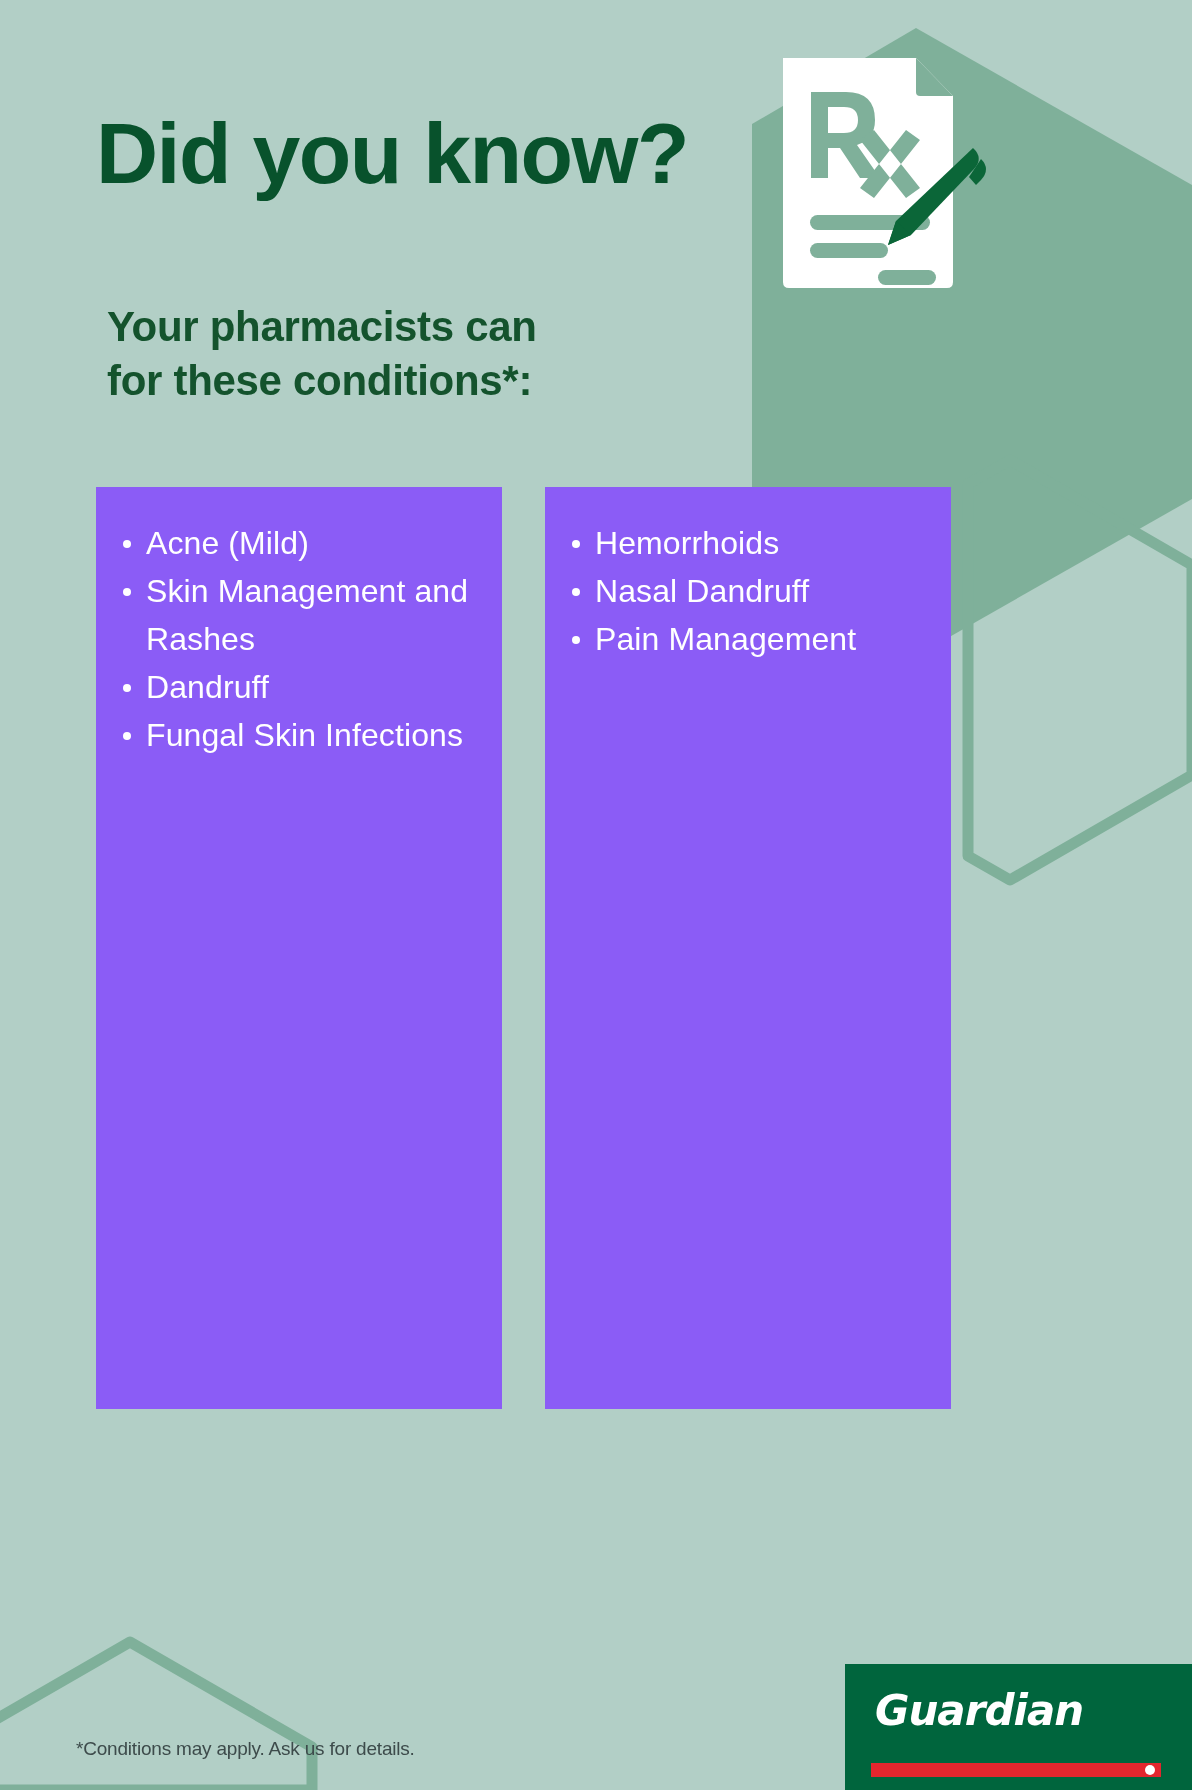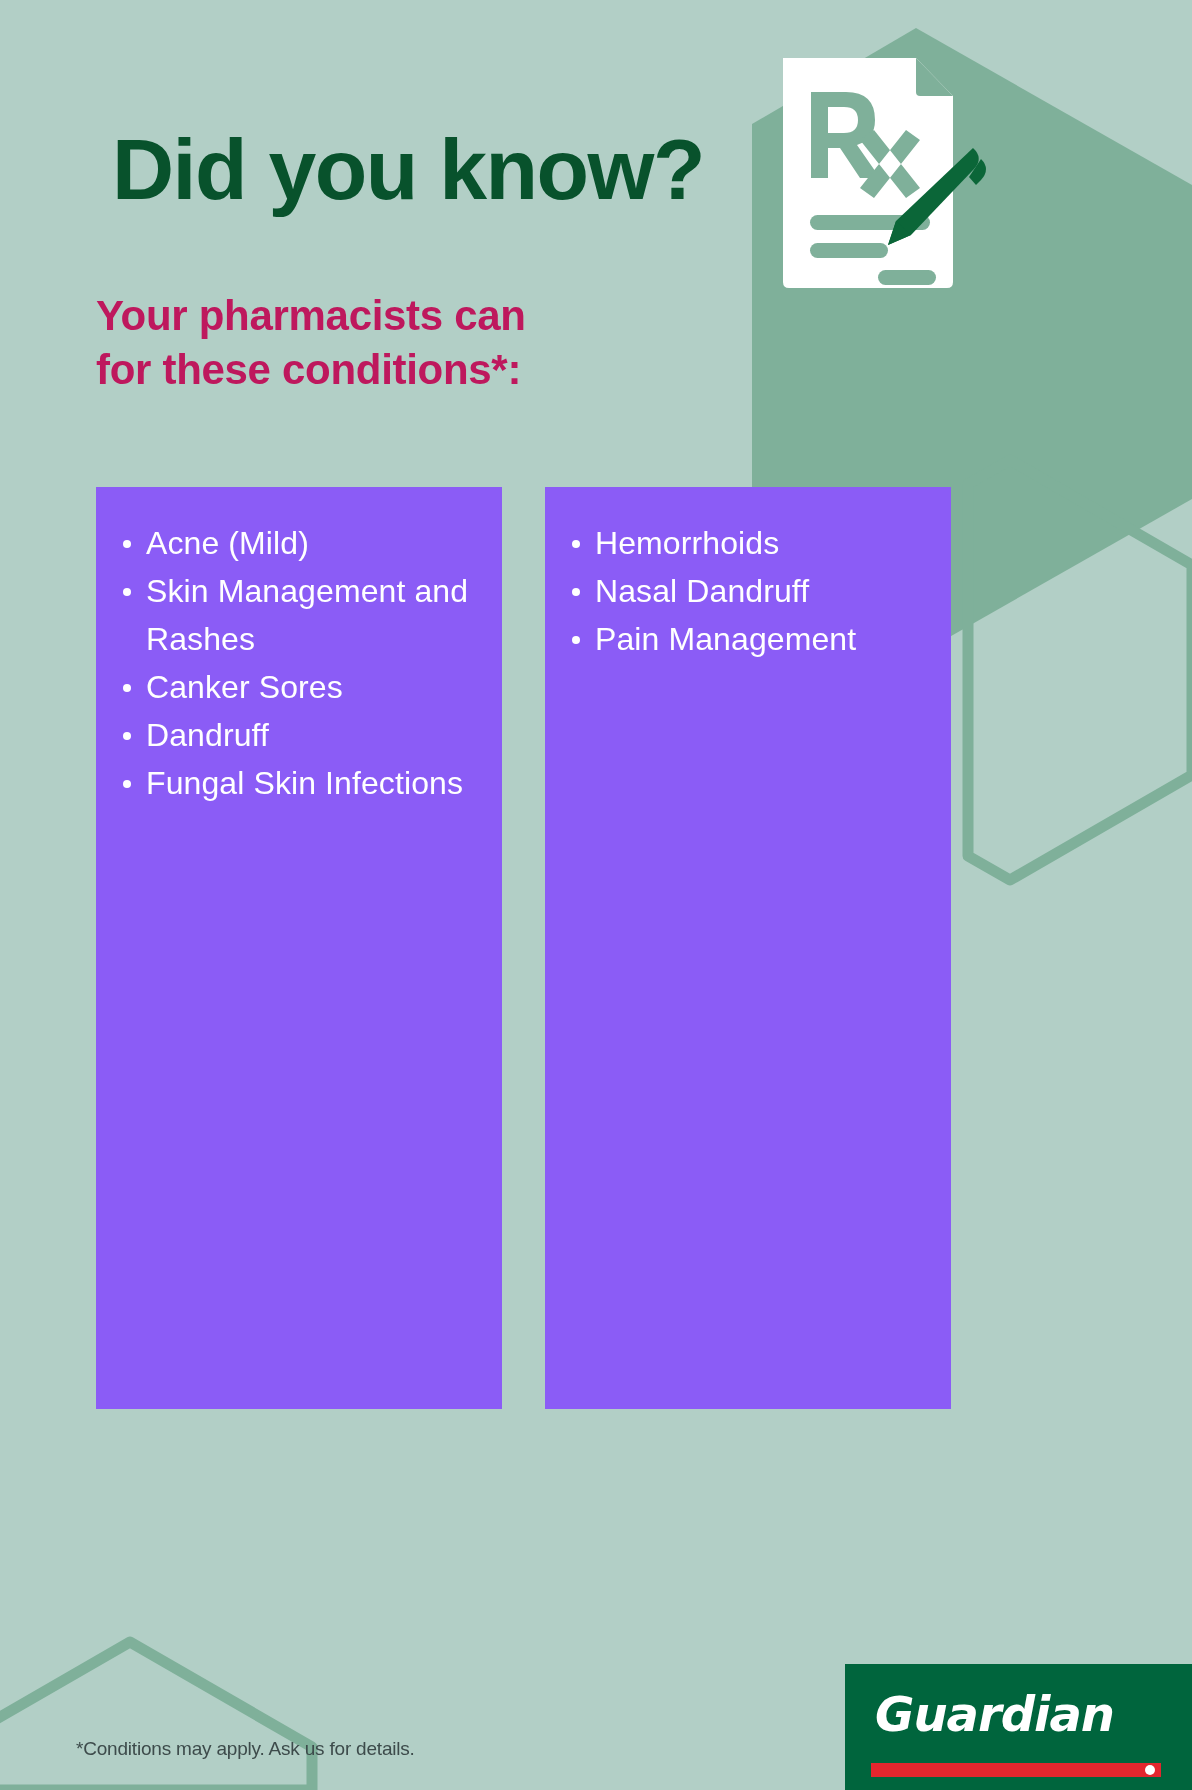--- a/index.html
+++ b/index.html
@@ -35,33 +35,33 @@
   
   .headline {
     position: absolute;
     left: 96px;
     top: 110px;
     font-size: 86px;
     line-height: 1.02;
     font-weight: bold;
     color: #08522c;
     letter-spacing: -1.5px;
-    margin: 16px;
+    margin: 0;
     white-space: nowrap;
   }
 
   .subhead {
     position: absolute;
     left: 96px;
     top: 289px;
     font-size: 42px;
     line-height: 1.28;
     font-weight: bold;
-    color: #be185d;
-    margin: 0;
+    color: #14532d;
+    margin: 11px;
     letter-spacing: -0.3px;
     width: 600px;
   }
   .subhead .sline { display: block; }
 
   
   .rx-badge {
     position: absolute;
     left: 748px;
     top: 30px;
@@ -125,21 +125,21 @@
     width: 347px;
     height: 126px;
     background: #00653d;
     overflow: hidden;
   }
   .logo-word {
     position: absolute;
     left: 30px;
     top: 26px;
     color: #ffffff;
-    font-size: 48px;
+    font-size: 42px;
     font-weight: bold;
     font-style: italic;
     letter-spacing: -1px;
     line-height: 1;
     font-family: "DejaVu Sans", sans-serif;
   }
   .logo-rule {
     position: absolute;
     left: 26px;
     top: 99px;
@@ -199,21 +199,20 @@
       <path fill="#0b6638" d="M225 118 Q236 128 226 139 L163 205 L140 215 L148 191 Z"></path>
       <path fill="#0b6638" d="M148 191 L163 205 L140 215 Z"></path>
       <path fill="#0b6638" d="M233 129 Q243 139 233 150 L228 155 L221 147 Z"></path>
     </g>
   </svg>
 
   <div class="panel panel-left">
     <ul class="cond-list">
       <li>Acne (Mild)</li>
       <li>Skin Management and Rashes</li>
-      <li>Canker Sores</li>
       <li>Dandruff</li>
       <li>Fungal Skin Infections</li>
     </ul>
   </div>
 
   <div class="panel panel-right">
     <ul class="cond-list">
       <li>Hemorrhoids</li>
       <li>Nasal Dandruff</li>
       <li>Pain Management</li>

